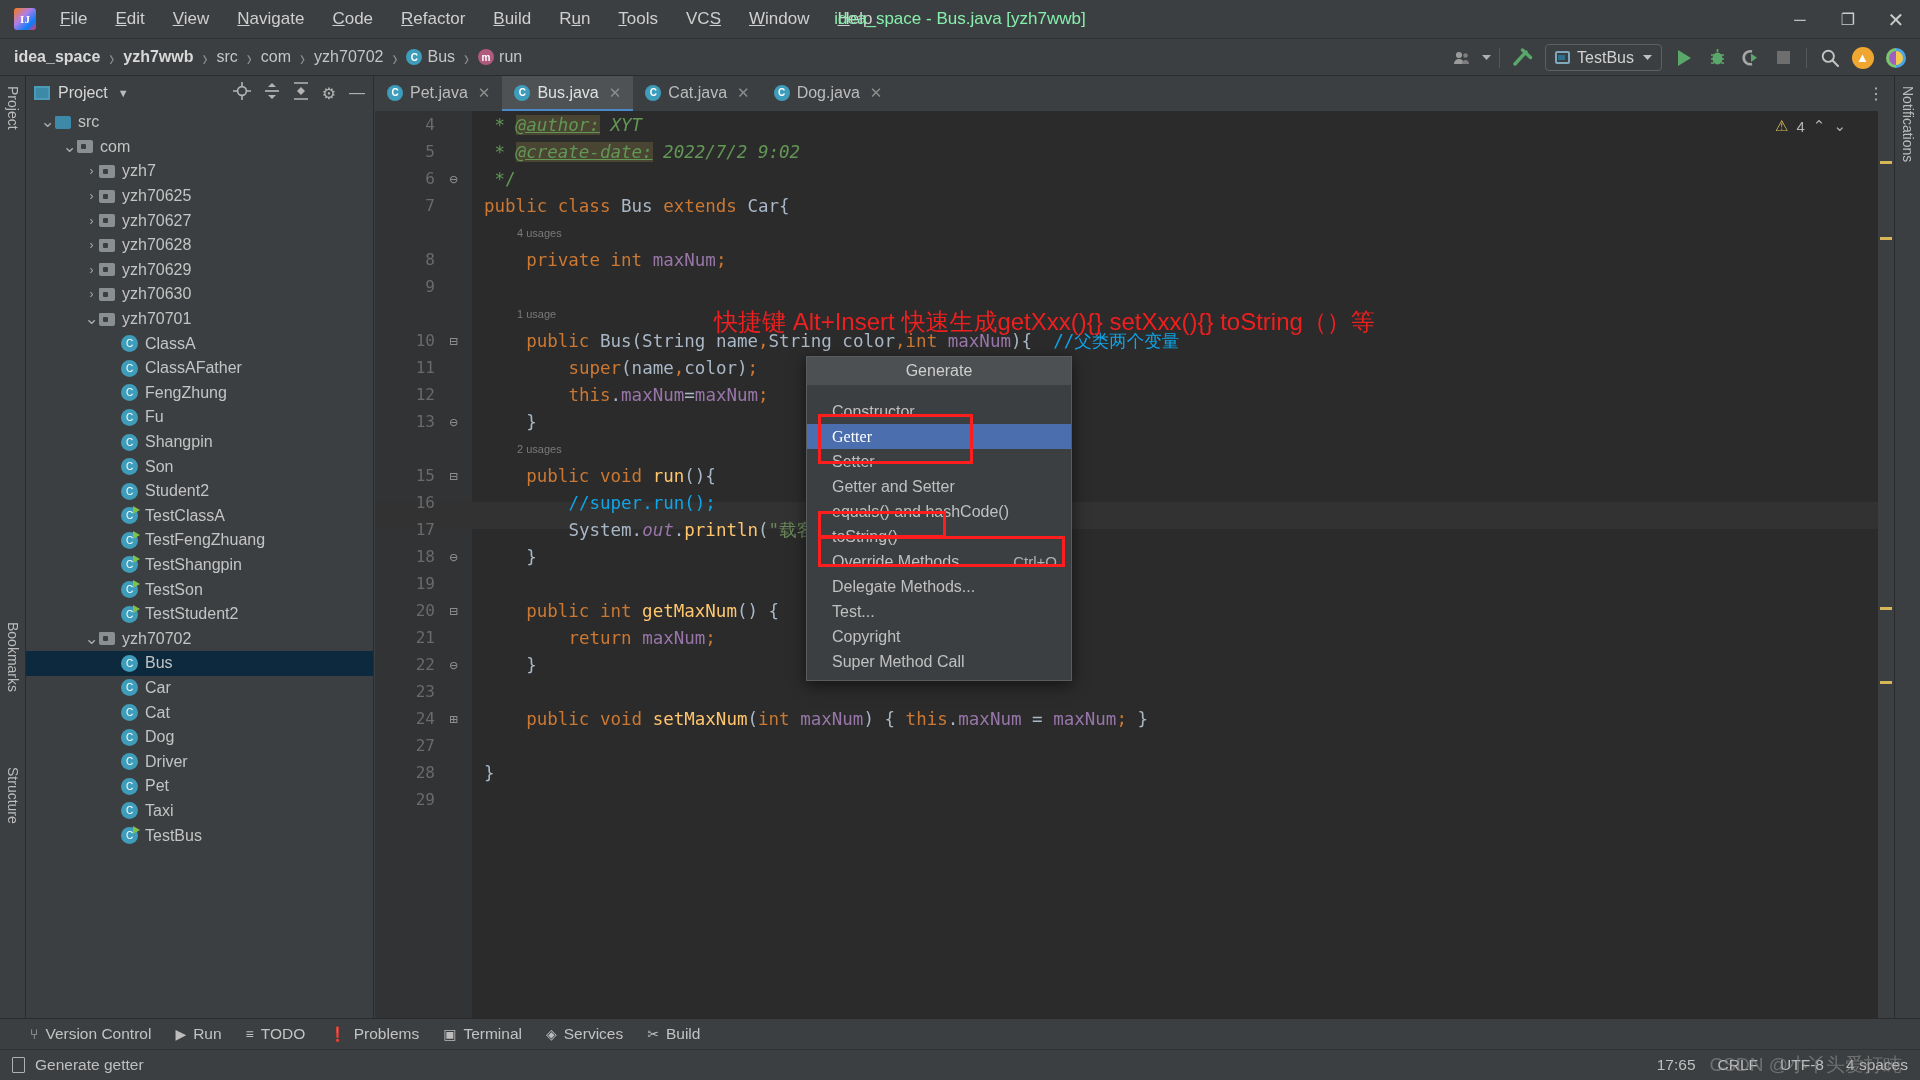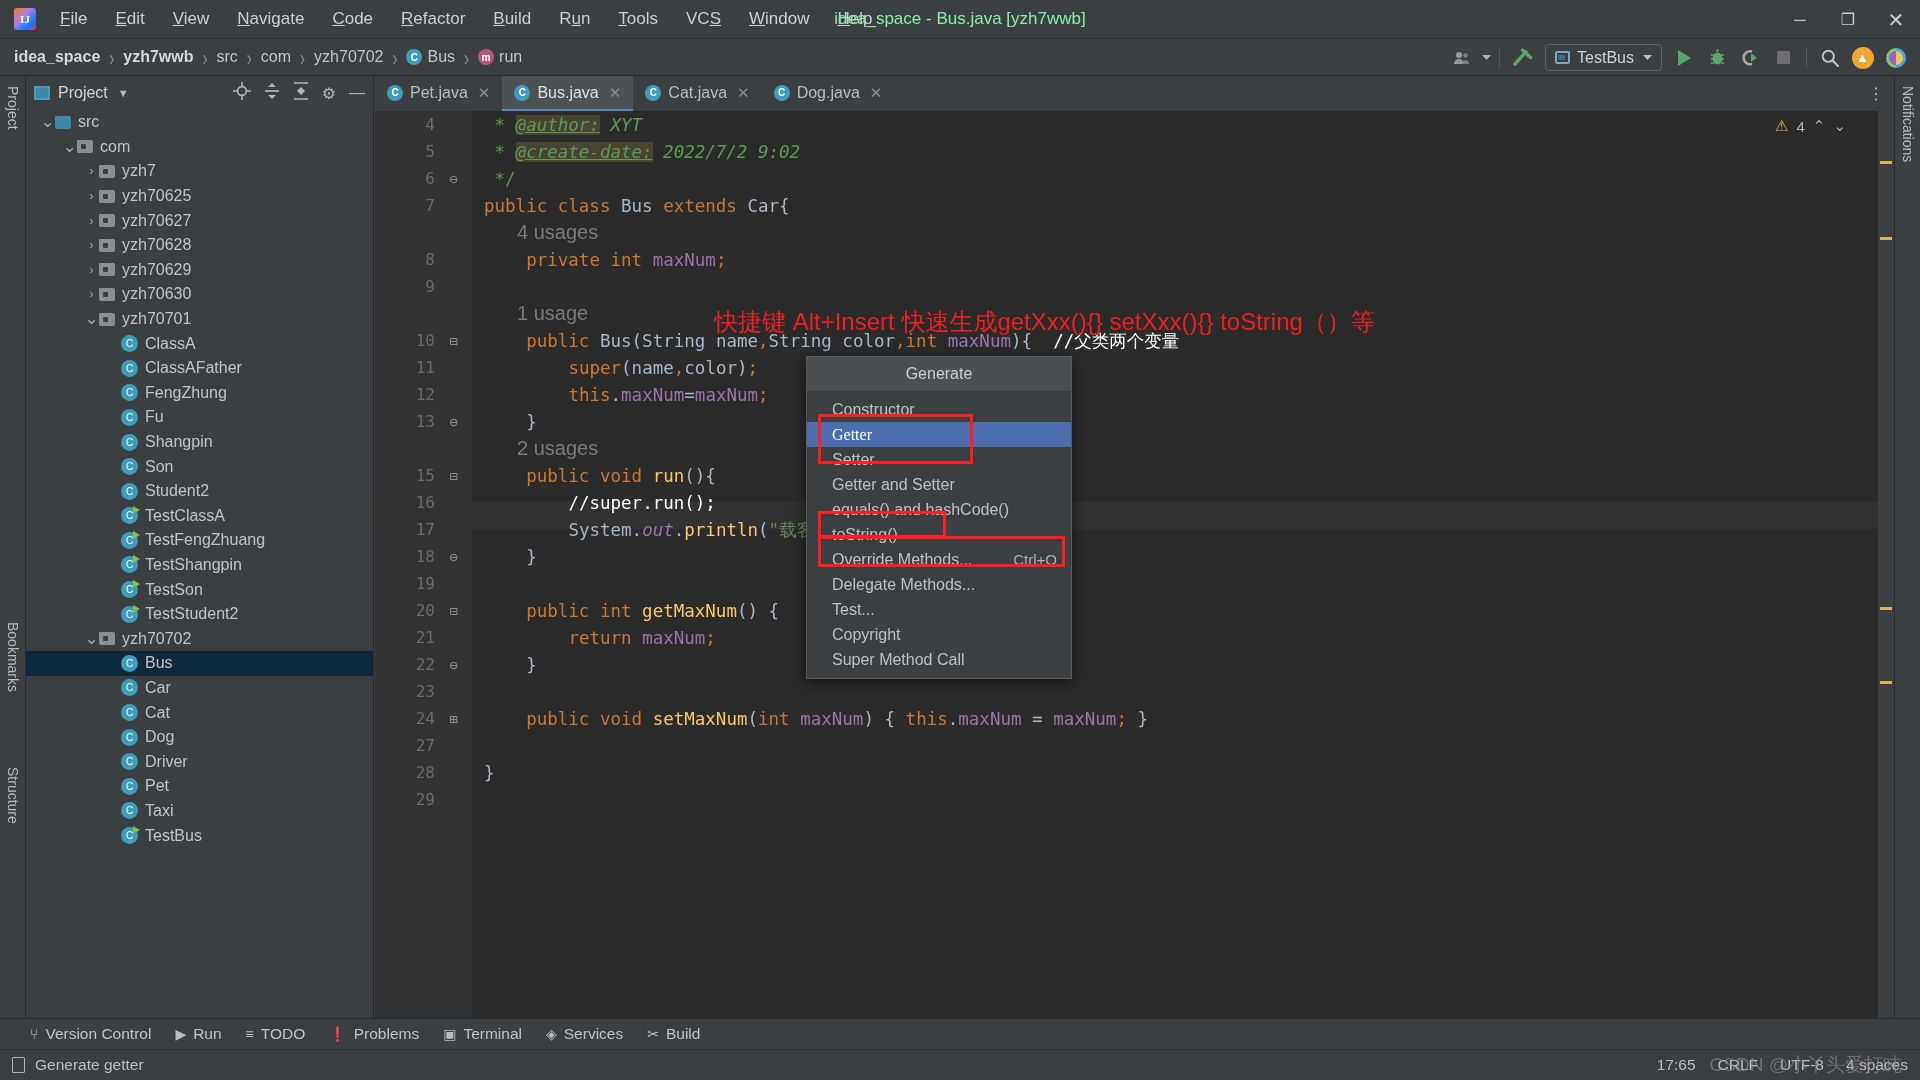--- a/index.html
+++ b/index.html
@@ -203,26 +203,26 @@
   }
   .cline { position: relative; height: 27px; display: flex; align-items: center; }
   .lnum {
     width: 60px; text-align: right; color: #6a6a6a; font-size: 16px;
     flex: none; font-family: "DejaVu Sans Mono", monospace;
   }
   .gmark {
     width: 37px; text-align: center; color: #8d8d8d; font-size: 14px; flex: none;
   }
   .ctext { padding-left: 12px; white-space: pre; }
-  .usage-line { color: #7a7a7a; font-size: 20px; font-family: "Liberation Sans", sans-serif; }
+  .usage-line { color: #7a7a7a; font-size: 11px; font-family: "Liberation Sans", sans-serif; }
 
   
   .kw   { color: #cc7832; }
   .str  { color: #6a8759; }
-  .cmt  { color: #ffffff; }
+  .cmt  { color: #0ea5e9; }
   .doc  { color: #629755; }
   .doctag { color: #629755; text-decoration: underline; background: #4a4533; font-style: italic; }
   .docval { color: #629755; font-style: italic; }
   .fld  { color: #9876aa; }
   .mth  { color: #ffc66d; }
   .cls  { color: #a9b7c6; }
   .pln  { color: #a9b7c6; }
   .stat { color: #9876aa; font-style: italic; }
 
   .hl-line { position: absolute; left: 0; right: 0; height: 27px; background: #323232; }
@@ -246,24 +246,24 @@
   }
   .marker { position: absolute; right: 2px; width: 12px; height: 3px; }
 
   
   .popup {
     position: absolute; left: 806px; top: 356px; width: 266px;
     background: #3c3f41; border: 1px solid #5a5c5e;
     box-shadow: 0 4px 14px rgba(0,0,0,.55); z-index: 60;
   }
   .popup-title {
-    height: 34px; display: flex; align-items: center; justify-content: center;
+    height: 28px; display: flex; align-items: center; justify-content: center;
     font-size: 16px; color: #cfcfcf; background: #4c5052;
   }
-  .popup-list { padding: 6px 0 6px 0; text-align: center; }
+  .popup-list { padding: 14px 0 6px 0; text-align: center; }
   .pitem {
     height: 25px; display: flex; align-items: center; padding-left: 25px;
     font-size: 16px; color: #c0c0c0; position: relative;
   }
   .pitem.sel { background: #4b6eaf; color: #ffffff; font-family: Liberation Serif, serif; }
   .pitem.sel:before {
     content: ""; position: absolute; left: 0; top: 0; bottom: 0; width: 7px;
     background: #4b6eaf;
   }
   .pitem .short {

